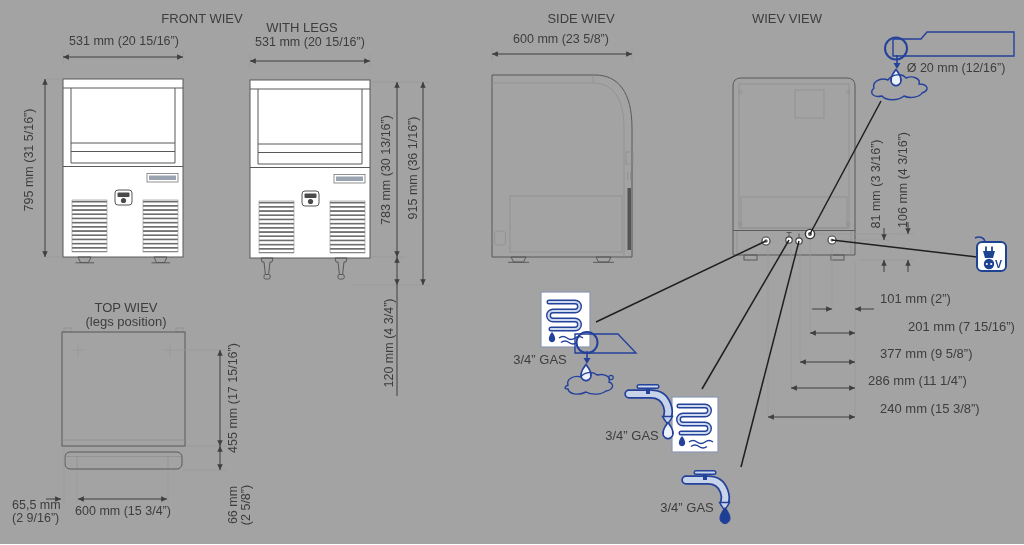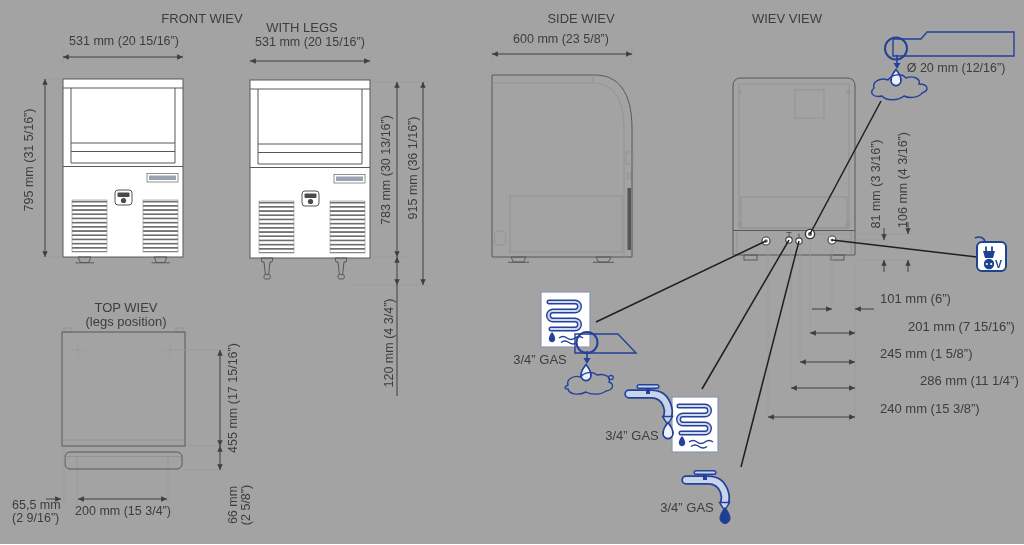--- a/index.html
+++ b/index.html
@@ -290,36 +290,36 @@
 <div class="t v small" style="left:389px;top:343px">120 mm (4 3/4”)</div>
 
 <div class="t c" style="left:581px;top:18px">SIDE WIEV</div>
 <div class="t c small" style="left:561px;top:39px">600 mm (23 5/8”)</div>
 
 <div class="t c" style="left:787px;top:18px">WIEV VIEW</div>
 <div class="t c small" style="left:956px;top:68px">Ø 20 mm (12/16”)</div>
 <div class="t v small" style="left:876px;top:184px">81 mm (3 3/16”)</div>
 <div class="t v small" style="left:903px;top:180px">106 mm (4 3/16”)</div>
 
-<div class="t" style="left:880px;top:292px">101 mm (6”)</div>
+<div class="t" style="left:880px;top:292px">101 mm (2”)</div>
 <div class="t" style="left:908px;top:320px">201 mm (7 15/16”)</div>
-<div class="t" style="left:880px;top:347px">245 mm (1 5/8”)</div>
-<div class="t" style="left:920px;top:374px">286 mm (11 1/4”)</div>
+<div class="t" style="left:880px;top:347px">377 mm (9 5/8”)</div>
+<div class="t" style="left:868px;top:374px">286 mm (11 1/4”)</div>
 <div class="t" style="left:880px;top:402px">240 mm (15 3/8”)</div>
 <div class="t volt" style="left:995px;top:258px">V</div>
 
 <div class="t c" style="left:540px;top:359px">3/4” GAS</div>
 <div class="t c" style="left:632px;top:435px">3/4” GAS</div>
 <div class="t c" style="left:687px;top:507px">3/4” GAS</div>
 
 <div class="t c" style="left:126px;top:307px">TOP WIEV</div>
 <div class="t c" style="left:126px;top:321px">(legs position)</div>
 <div class="t v small" style="left:233px;top:398px">455 mm (17 15/16”)</div>
 <div class="t v small" style="left:240px;top:505px">
   <div class="two"><span>66 mm</span><br><span>(2 5/8”)</span></div>
 </div>
 <div class="t small" style="left:12px;top:499px">
   <div>65,5 mm</div>
       <div>(2 9/16”)</div>
 </div>
-<div class="t c small" style="left:123px;top:511px">200 mm (15 3/4”)</div>
+<div class="t c small" style="left:123px;top:511px">600 mm (15 3/4”)</div>
 
 </div>
 
 </body></html>

